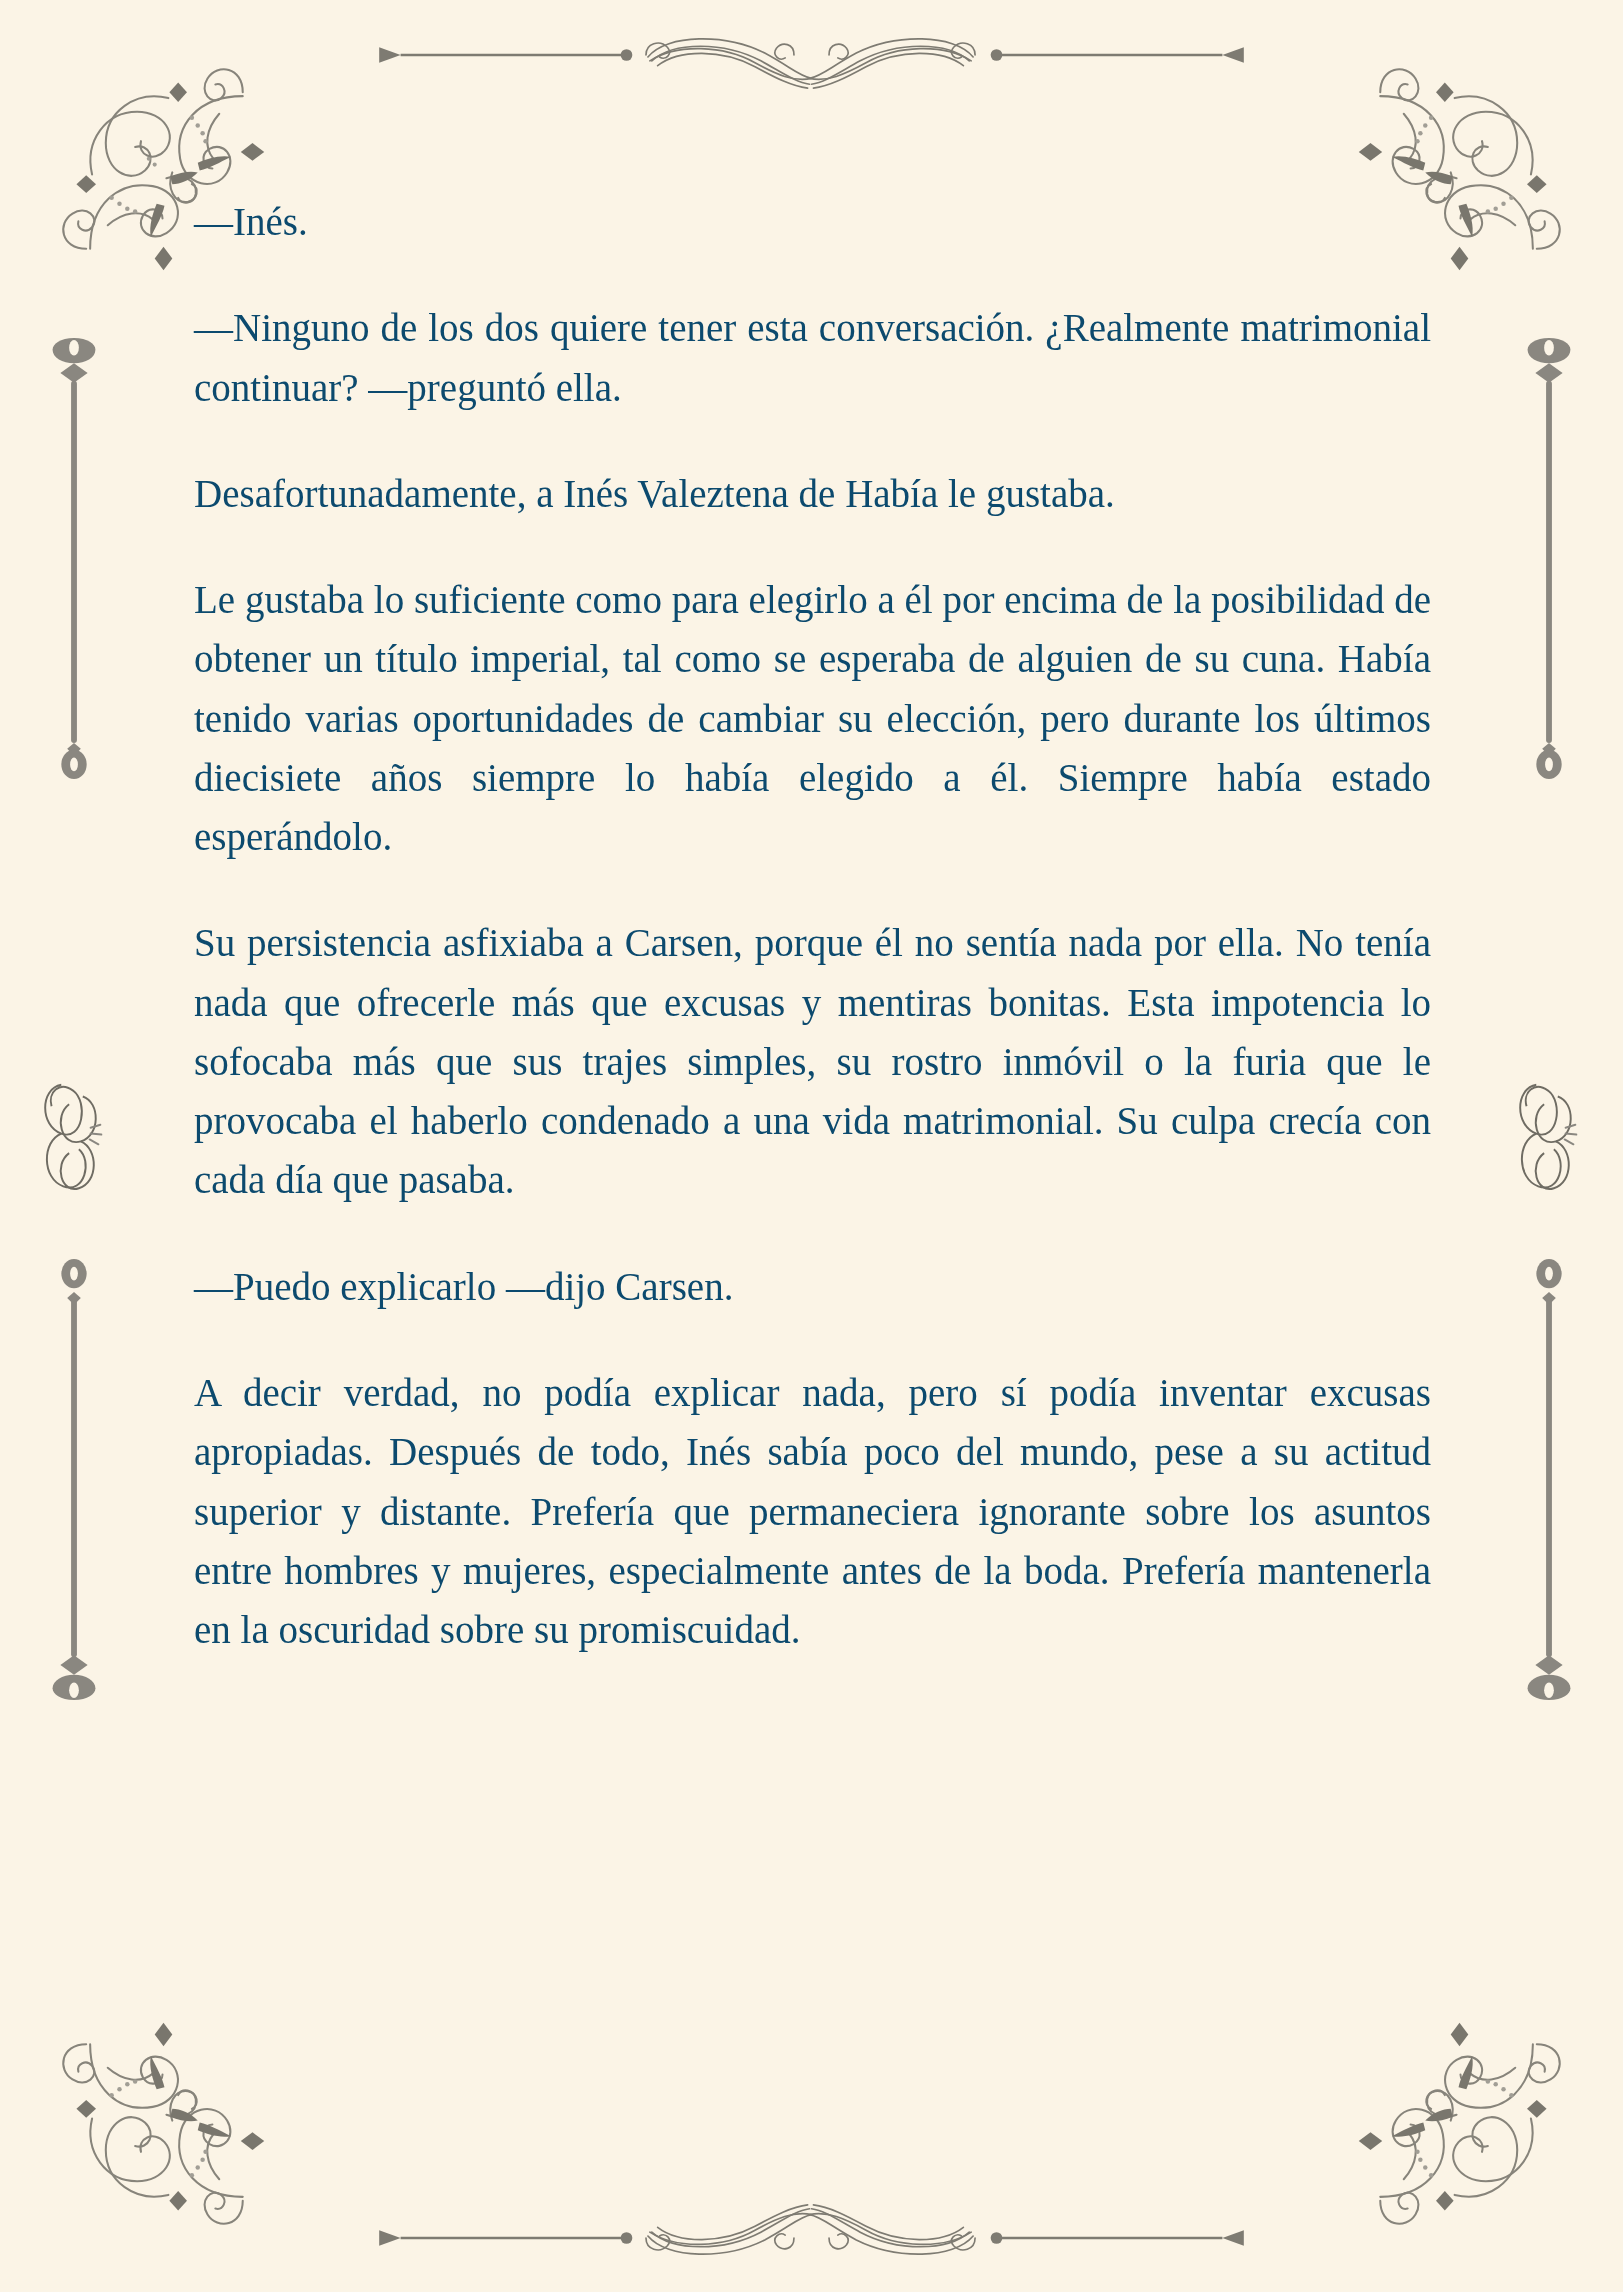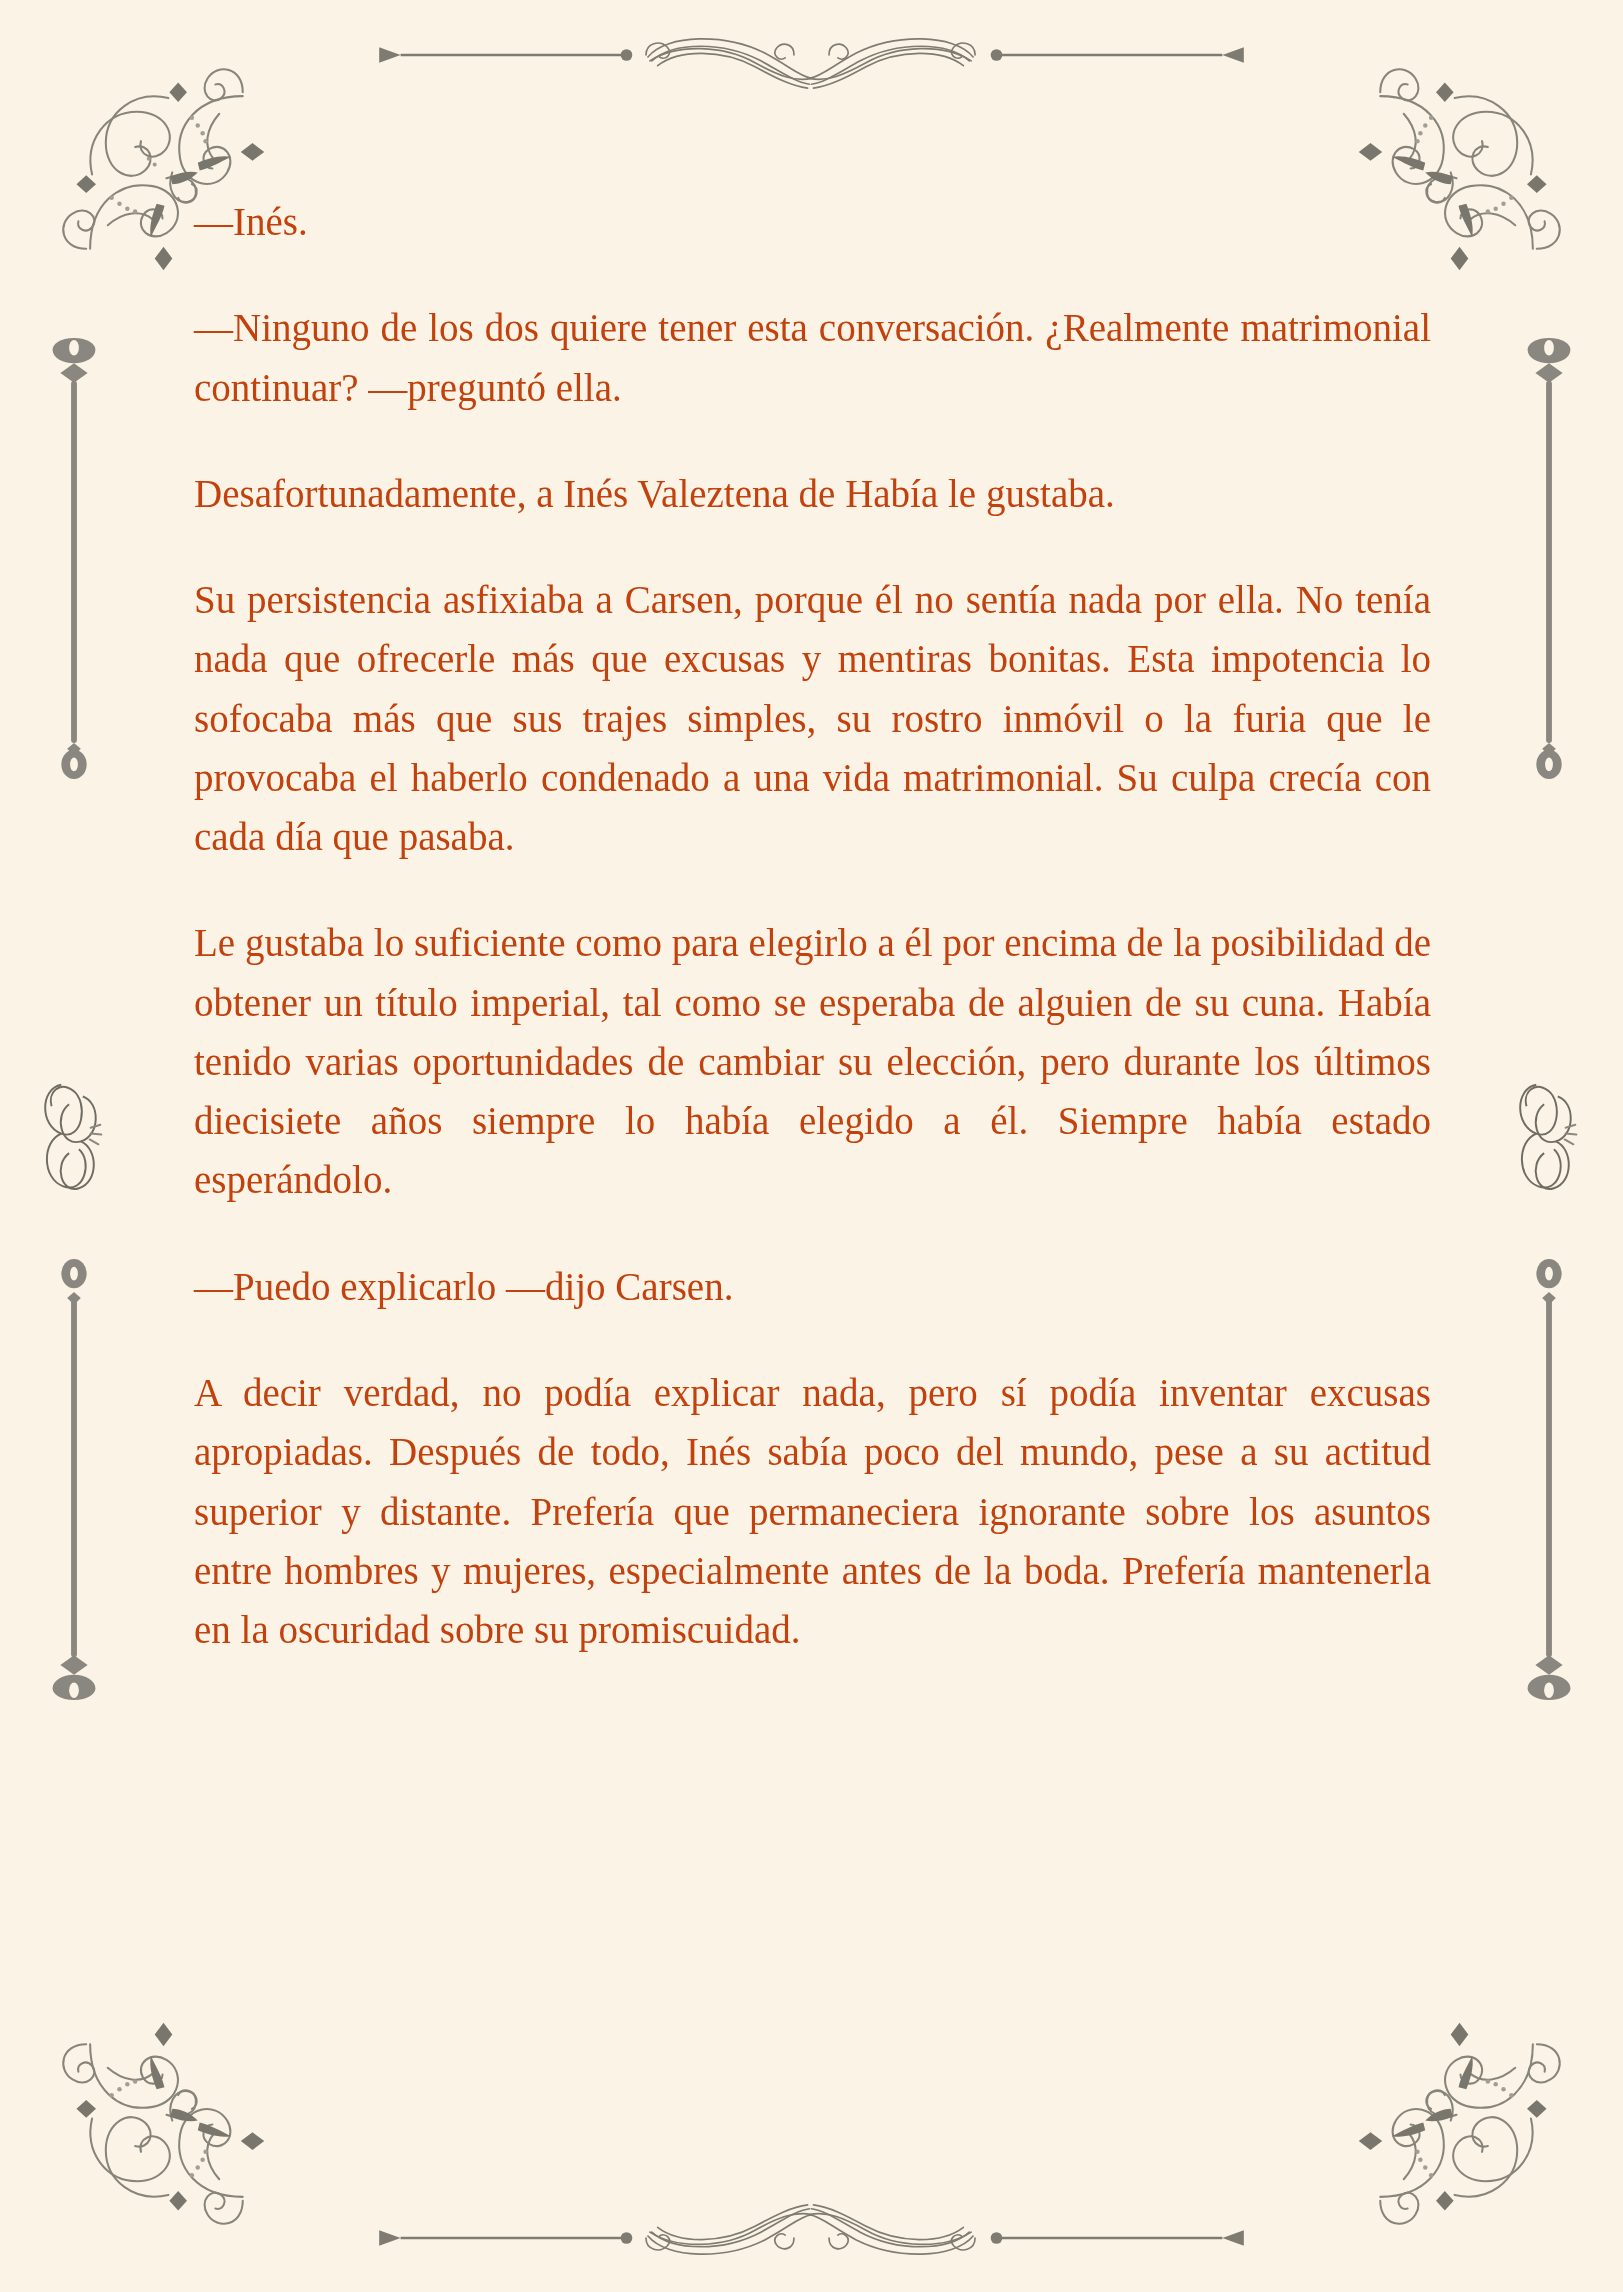--- a/index.html
+++ b/index.html
@@ -64,21 +64,21 @@
   .content {
     position: absolute;
     left: 194px;
     top: 192px;
     width: 1237px;
   }
   .para {
     font-family: "Liberation Serif", "DejaVu Serif", serif;
     font-size: 39px;
     line-height: 1.52;
-    color: #c2410c;
+    color: #0c4a6e;
     text-align: justify;
     text-justify: inter-word;
     margin: 0 0 47px 0;
     hyphens: none;
   }
   .para.nojust { text-align: left; }
 </style>
 </head>
 <body>
 
@@ -365,20 +365,20 @@
         <path d="M60,72 l11,1"></path>
         <path d="M59,78 l9,5"></path>
       </g>
     </svg>
   </div>
 
   <div class="content">
     <p class="para nojust">—Inés.</p>
     <p class="para">—Ninguno de los dos quiere tener esta conversación. ¿Realmente matrimonial continuar? —preguntó ella.</p>
     <p class="para nojust">Desafortunadamente, a Inés Valeztena de Había le gustaba.</p>
+    <p class="para">Le gustaba lo suficiente como para elegirlo a él por encima de la posibilidad de obtener un título imperial, tal como se esperaba de alguien de su cuna. Había tenido varias oportunidades de cambiar su elección, pero durante los últimos diecisiete años siempre lo había elegido a él. Siempre había estado esperándolo.</p>
     <p class="para">Su persistencia asfixiaba a Carsen, porque él no sentía nada por ella. No tenía nada que ofrecerle más que excusas y mentiras bonitas. Esta impotencia lo sofocaba más que sus trajes simples, su rostro inmóvil o la furia que le provocaba el haberlo condenado a una vida matrimonial. Su culpa crecía con cada día que pasaba.</p>
-    <p class="para">Le gustaba lo suficiente como para elegirlo a él por encima de la posibilidad de obtener un título imperial, tal como se esperaba de alguien de su cuna. Había tenido varias oportunidades de cambiar su elección, pero durante los últimos diecisiete años siempre lo había elegido a él. Siempre había estado esperándolo.</p>
     <p class="para nojust">—Puedo explicarlo —dijo Carsen.</p>
     <p class="para">A decir verdad, no podía explicar nada, pero sí podía inventar excusas apropiadas. Después de todo, Inés sabía poco del mundo, pese a su actitud superior y distante. Prefería que permaneciera ignorante sobre los asuntos entre hombres y mujeres, especialmente antes de la boda. Prefería mantenerla en la oscuridad sobre su promiscuidad.</p>
   </div>
 
 </div>
 
 
 </body></html>

